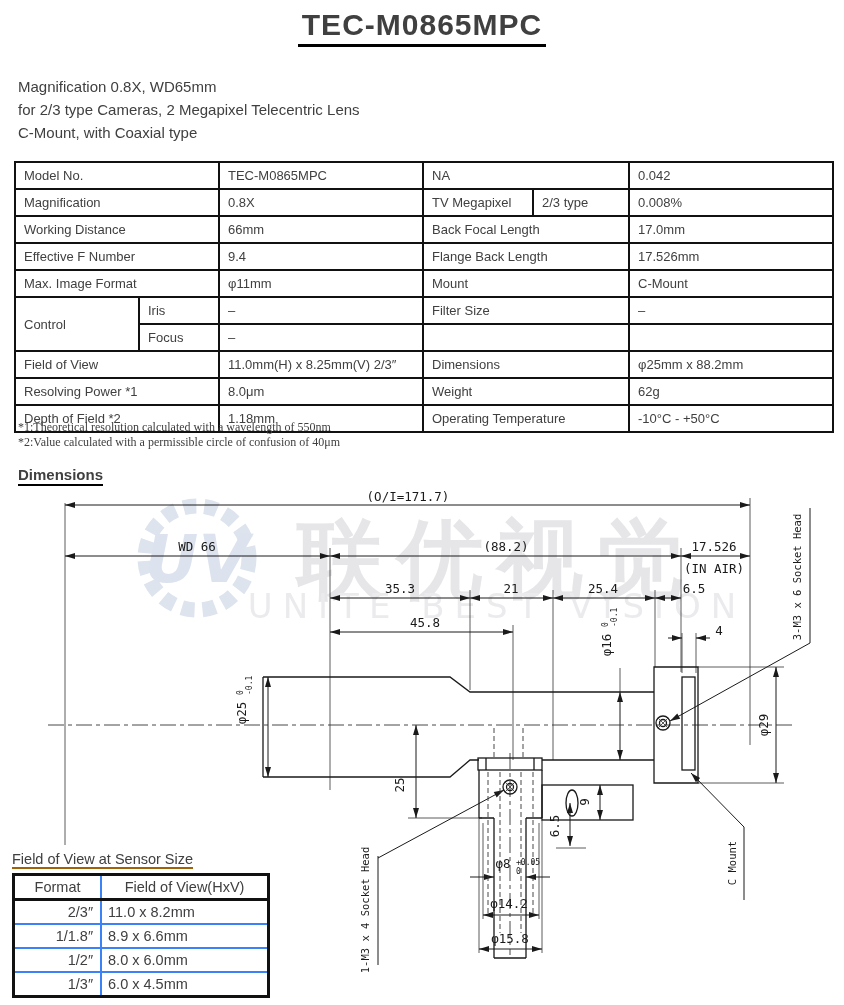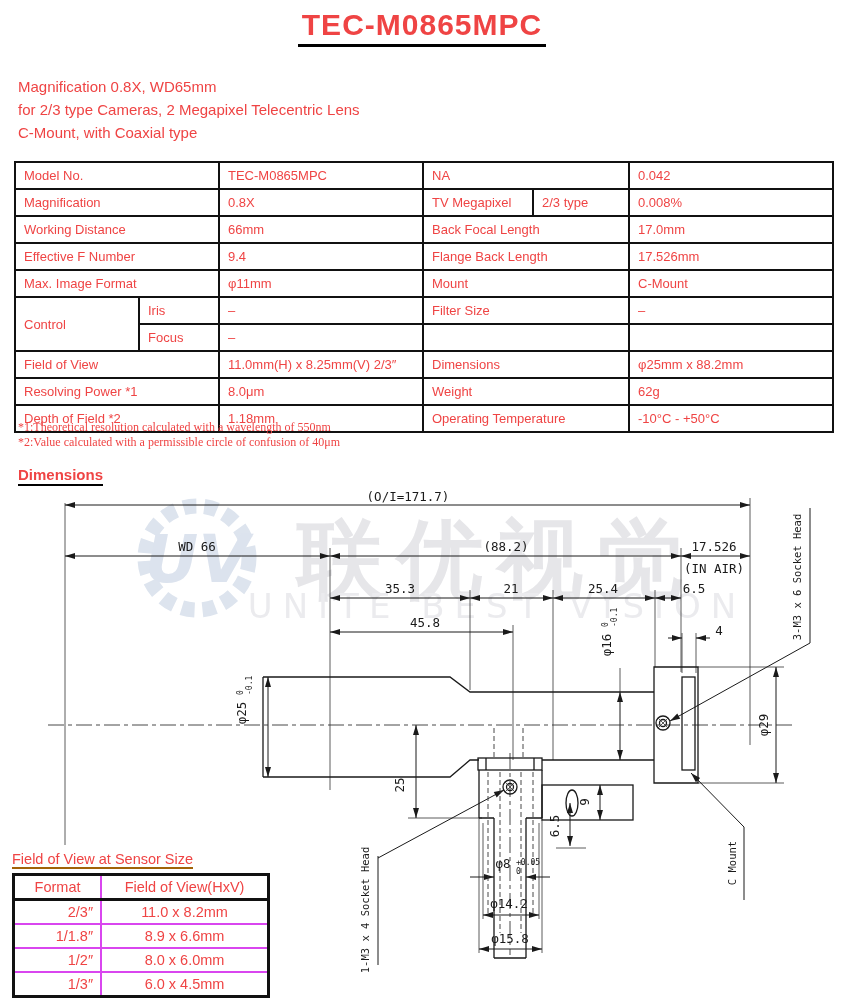--- a/index.html
+++ b/index.html
@@ -1,16 +1,16 @@
 <!DOCTYPE html>
 <html><head>
 <meta charset="utf-8">
 <style>
   html,body{margin:0;padding:0;background:#fff;}
-  #page{position:relative;width:844px;height:1005px;background:#fff;color:#ef4444;
+  #page{position:relative;width:844px;height:1005px;background:#fff;color:#404040;
         font-family:"Liberation Sans","DejaVu Sans",sans-serif;overflow:hidden;}
   
   #titlewrap{position:absolute;top:8px;left:0;width:100%;text-align:center;}
   #title{display:inline-block;font-size:30px;font-weight:bold;letter-spacing:1px;
          border-bottom:3px solid #000;padding:0 4px 2px 4px;}
   .sub{position:absolute;left:18px;font-size:15px;font-weight:normal;}
   
   table{border-collapse:collapse;}
   #spec{position:absolute;left:14px;top:161px;table-layout:fixed;width:818px;}
   #spec td{border:2px solid #111;font-size:13px;padding:2px 8px;height:21px;
@@ -29,24 +29,24 @@
   .d{stroke:#1a1a1a;stroke-width:1;fill:none;}
   .x{stroke:#333;stroke-width:0.8;fill:none;}
   .h{stroke:#333;stroke-width:0.9;fill:none;stroke-dasharray:5 3;}
   .cl{stroke:#333;stroke-width:0.9;fill:none;stroke-dasharray:16 4 4 4;}
   .wm{font-family:"DejaVu Sans",sans-serif;}
   
   #fovwrap{position:absolute;left:12px;top:850px;background:#fff;}
   #fovtitle{display:inline-block;font-size:14.5px;font-weight:normal;
             border-bottom:2px solid #a16207;margin-bottom:4px;}
   #fov{width:258px;border:3px solid #111;}
-  #fov td{border:2px solid #d946ef;font-size:14.5px;height:20px;padding:1px 6px;white-space:nowrap;}
+  #fov td{border:2px solid #3b82f6;font-size:14.5px;height:20px;padding:1px 6px;white-space:nowrap;}
   #fov tr.hd td{border-bottom:3px solid #111;text-align:center;}
   #fov td.fmt{text-align:right;padding-right:7px;}
-  #fov td.val{text-align:center;}
+  #fov td.val{}
 </style>
 </head>
 <body>
 
 <div id="page">
 
   <div id="titlewrap">
     <span id="title">TEC-M0865MPC</span>
   </div>
 

